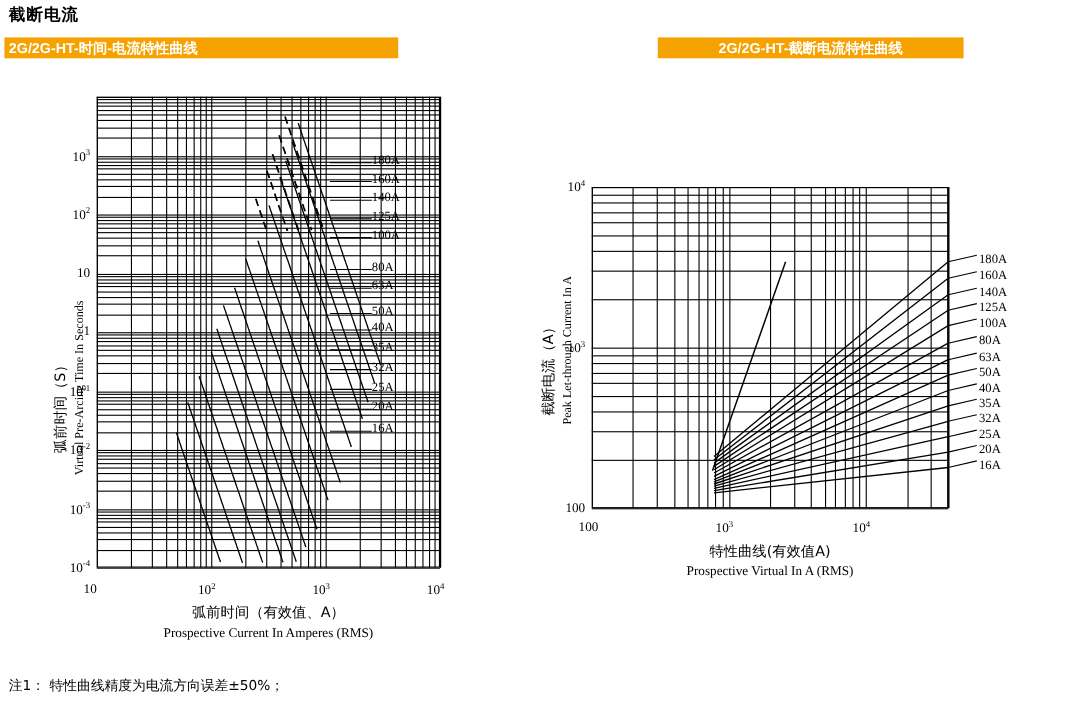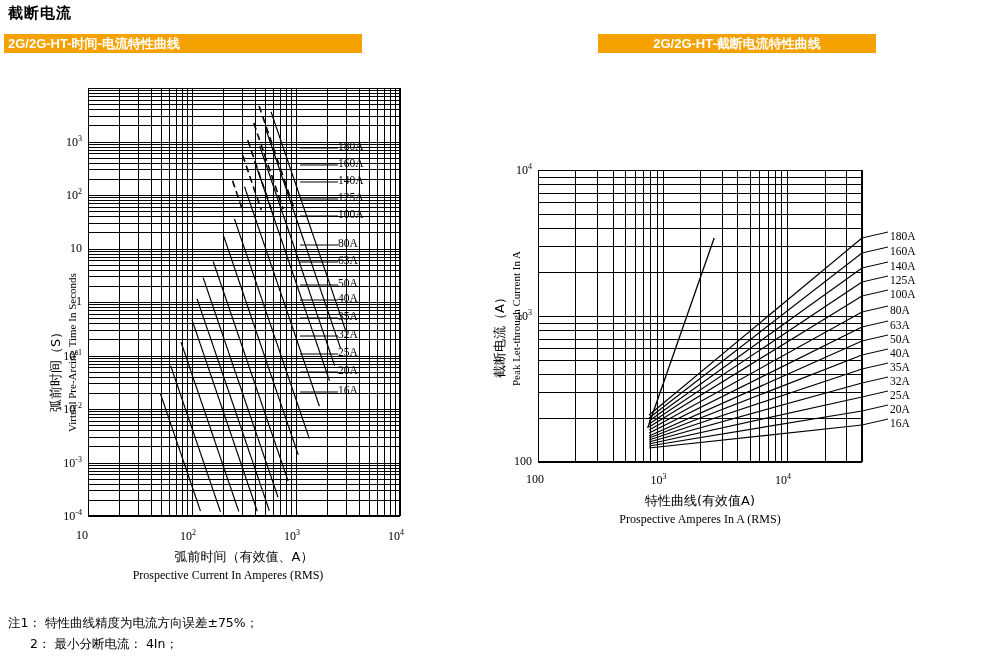--- a/index.html
+++ b/index.html
@@ -156,21 +156,21 @@
     <div class="tick-lbl" style="left: 388px; top: 528px;">10<span class="sup">4</span></div>
     <div class="tick-lbl" style="left: 82px; top: 508px; text-align: right; transform: translateX(-100%);">10<span class="sup">-4</span></div>
     <div class="tick-lbl" style="left: 82px; top: 454.5px; text-align: right; transform: translateX(-100%);">10<span class="sup">-3</span></div>
     <div class="tick-lbl" style="left: 82px; top: 401px; text-align: right; transform: translateX(-100%);">10<span class="sup">-2</span></div>
     <div class="tick-lbl" style="left: 82px; top: 347.5px; text-align: right; transform: translateX(-100%);">10<span class="sup">-1</span></div>
     <div class="tick-lbl" style="left: 82px; top: 294px; text-align: right; transform: translateX(-100%);">1</div>
     <div class="tick-lbl" style="left: 82px; top: 240.5px; text-align: right; transform: translateX(-100%);">10</div>
     <div class="tick-lbl" style="left: 82px; top: 187px; text-align: right; transform: translateX(-100%);">10<span class="sup">2</span></div>
     <div class="tick-lbl" style="left: 82px; top: 133.5px; text-align: right; transform: translateX(-100%);">10<span class="sup">3</span></div>
     <div class="axis-cn" style="left: 244px; top: 548px; transform: translateX(-50%);">弧前时间（有效值、A）</div>
-    <div class="axis-en" style="left: 228px; top: 568px; transform: translateX(-50%); font-family: Liberation Serif, serif;">Prospective Current In Amperes (RMS)</div>
+    <div class="axis-en" style="left: 244px; top: 568px; transform: translateX(-50%); font-family: Liberation Serif, serif;">Prospective Current In Amperes (RMS)</div>
     <div class="ylab" style="left: 46px; top: 412px;"><span class="cn">弧前时间（S）</span></div>
     <div class="ylab" style="left: 62px; top: 432px;"><span class="en">Virtual Pre-Arcing Time In Seconds</span></div>
     <svg width="984" height="658">
       <path d="M160.3,393.3 L160.9,394.9 L161.4,396.5 L161.9,398.0 L162.5,399.6 L163.0,401.2 L163.5,402.7 L164.1,404.3 L164.6,405.9 L165.1,407.5 L165.7,409.0 L166.2,410.6 L166.7,412.2 L167.3,413.7 L167.8,415.3 L168.4,416.9 L168.9,418.4 L169.4,420.0 L170.0,421.6 L170.5,423.1 L171.0,424.7 L171.6,426.3 L172.1,427.8 L172.6,429.4 L173.2,431.0 L173.7,432.6 L174.2,434.1 L174.8,435.7 L175.3,437.3 L175.8,438.8 L176.4,440.4 L176.9,442.0 L177.4,443.5 L178.0,445.1 L178.5,446.7 L179.1,448.2 L179.6,449.8 L180.1,451.4 L180.7,452.9 L181.2,454.5 L181.7,456.1 L182.3,457.7 L182.8,459.2 L183.3,460.8 L183.9,462.4 L184.4,463.9 L184.9,465.5 L185.5,467.1 L186.0,468.6 L186.5,470.2 L187.1,471.8 L187.6,473.3 L188.1,474.9 L188.7,476.5 L189.2,478.0 L189.8,479.6 L190.3,481.2 L190.8,482.8 L191.4,484.3 L191.9,485.9 L192.4,487.5 L193.0,489.0 L193.5,490.6 L194.0,492.2 L194.6,493.7 L195.1,495.3 L195.6,496.9 L196.2,498.4 L196.7,500.0 L197.2,501.6 L197.8,503.1 L198.3,504.7 L198.8,506.3 L199.4,507.9 L199.9,509.4 L200.5,511.0" fill="none" stroke="#000" stroke-width="1.2"></path>
       <path d="M170.7,365.8 L171.2,367.4 L171.8,368.9 L172.3,370.5 L172.8,372.1 L173.4,373.6 L173.9,375.2 L174.4,376.8 L175.0,378.3 L175.5,379.9 L176.0,381.5 L176.6,383.0 L177.1,384.6 L177.7,386.2 L178.2,387.8 L178.7,389.3 L179.3,390.9 L179.8,392.5 L180.3,394.0 L180.9,395.6 L181.4,397.2 L181.9,398.7 L182.5,400.3 L183.0,401.9 L183.5,403.4 L184.1,405.0 L184.6,406.6 L185.1,408.1 L185.7,409.7 L186.2,411.3 L186.7,412.9 L187.3,414.4 L187.8,416.0 L188.4,417.6 L188.9,419.1 L189.4,420.7 L190.0,422.3 L190.5,423.8 L191.0,425.4 L191.6,427.0 L192.1,428.5 L192.6,430.1 L193.2,431.7 L193.7,433.2 L194.2,434.8 L194.8,436.4 L195.3,437.9 L195.8,439.5 L196.4,441.1 L196.9,442.7 L197.4,444.2 L198.0,445.8 L198.5,447.4 L199.1,448.9 L199.6,450.5 L200.1,452.1 L200.7,453.6 L201.2,455.2 L201.7,456.8 L202.3,458.3 L202.8,459.9 L203.3,461.5 L203.9,463.0 L204.4,464.6 L204.9,466.2 L205.5,467.8 L206.0,469.3 L206.5,470.9 L207.1,472.5 L207.6,474.0 L208.1,475.6 L208.7,477.2 L209.2,478.7 L209.8,480.3 L210.3,481.9 L210.8,483.4 L211.4,485.0 L211.9,486.6 L212.4,488.1 L213.0,489.7 L213.5,491.3 L214.0,492.9 L214.6,494.4 L215.1,496.0 L215.6,497.6 L216.2,499.1 L216.7,500.7 L217.2,502.3 L217.8,503.8 L218.3,505.4 L218.8,507.0 L219.4,508.5 L219.9,510.1 L220.5,511.7" fill="none" stroke="#000" stroke-width="1.2"></path>
       <path d="M181.0,342.1 L181.5,343.6 L182.1,345.2 L182.6,346.8 L183.1,348.3 L183.7,349.9 L184.2,351.5 L184.8,353.0 L185.3,354.6 L185.8,356.2 L186.4,357.7 L186.9,359.3 L187.4,360.9 L188.0,362.4 L188.5,364.0 L189.0,365.6 L189.6,367.2 L190.1,368.7 L190.6,370.3 L191.2,371.9 L191.7,373.4 L192.2,375.0 L192.8,376.6 L193.3,378.1 L193.8,379.7 L194.4,381.3 L194.9,382.8 L195.5,384.4 L196.0,386.0 L196.5,387.5 L197.1,389.1 L197.6,390.7 L198.1,392.2 L198.7,393.8 L199.2,395.4 L199.7,397.0 L200.3,398.5 L200.8,400.1 L201.3,401.7 L201.9,403.2 L202.4,404.8 L202.9,406.4 L203.5,407.9 L204.0,409.5 L204.5,411.1 L205.1,412.6 L205.6,414.2 L206.2,415.8 L206.7,417.3 L207.2,418.9 L207.8,420.5 L208.3,422.1 L208.8,423.6 L209.4,425.2 L209.9,426.8 L210.4,428.3 L211.0,429.9 L211.5,431.5 L212.0,433.0 L212.6,434.6 L213.1,436.2 L213.6,437.7 L214.2,439.3 L214.7,440.9 L215.2,442.4 L215.8,444.0 L216.3,445.6 L216.9,447.2 L217.4,448.7 L217.9,450.3 L218.5,451.9 L219.0,453.4 L219.5,455.0 L220.1,456.6 L220.6,458.1 L221.1,459.7 L221.7,461.3 L222.2,462.8 L222.7,464.4 L223.3,466.0 L223.8,467.5 L224.3,469.1 L224.9,470.7 L225.4,472.3 L225.9,473.8 L226.5,475.4 L227.0,477.0 L227.6,478.5 L228.1,480.1 L228.6,481.7 L229.2,483.2 L229.7,484.8 L230.2,486.4 L230.8,487.9 L231.3,489.5 L231.8,491.1 L232.4,492.6 L232.9,494.2 L233.4,495.8 L234.0,497.3 L234.5,498.9 L235.0,500.5 L235.6,502.1 L236.1,503.6 L236.6,505.2 L237.2,506.8 L237.7,508.3 L238.3,509.9 L238.8,511.5" fill="none" stroke="#000" stroke-width="1.2"></path>
       <path d="M192.0,319.9 L192.5,321.4 L193.1,323.0 L193.6,324.6 L194.1,326.1 L194.7,327.7 L195.2,329.3 L195.7,330.8 L196.3,332.4 L196.8,334.0 L197.3,335.5 L197.9,337.1 L198.4,338.7 L199.0,340.2 L199.5,341.8 L200.0,343.4 L200.6,344.9 L201.1,346.5 L201.6,348.1 L202.2,349.7 L202.7,351.2 L203.2,352.8 L203.8,354.4 L204.3,355.9 L204.8,357.5 L205.4,359.1 L205.9,360.6 L206.4,362.2 L207.0,363.8 L207.5,365.3 L208.0,366.9 L208.6,368.5 L209.1,370.0 L209.7,371.6 L210.2,373.2 L210.7,374.8 L211.3,376.3 L211.8,377.9 L212.3,379.5 L212.9,381.0 L213.4,382.6 L213.9,384.2 L214.5,385.7 L215.0,387.3 L215.5,388.9 L216.1,390.4 L216.6,392.0 L217.1,393.6 L217.7,395.1 L218.2,396.7 L218.7,398.3 L219.3,399.9 L219.8,401.4 L220.4,403.0 L220.9,404.6 L221.4,406.1 L222.0,407.7 L222.5,409.3 L223.0,410.8 L223.6,412.4 L224.1,414.0 L224.6,415.5 L225.2,417.1 L225.7,418.7 L226.2,420.2 L226.8,421.8 L227.3,423.4 L227.8,425.0 L228.4,426.5 L228.9,428.1 L229.4,429.7 L230.0,431.2 L230.5,432.8 L231.1,434.4 L231.6,435.9 L232.1,437.5 L232.7,439.1 L233.2,440.6 L233.7,442.2 L234.3,443.8 L234.8,445.3 L235.3,446.9 L235.9,448.5 L236.4,450.1 L236.9,451.6 L237.5,453.2 L238.0,454.8 L238.5,456.3 L239.1,457.9 L239.6,459.5 L240.1,461.0 L240.7,462.6 L241.2,464.2 L241.8,465.7 L242.3,467.3 L242.8,468.9 L243.4,470.4 L243.9,472.0 L244.4,473.6 L245.0,475.1 L245.5,476.7 L246.0,478.3 L246.6,479.9 L247.1,481.4 L247.6,483.0 L248.2,484.6 L248.7,486.1 L249.2,487.7 L249.8,489.3 L250.3,490.8 L250.8,492.4 L251.4,494.0 L251.9,495.5 L252.5,497.1 L253.0,498.7 L253.5,500.2 L254.1,501.8 L254.6,503.4 L255.1,505.0 L255.7,506.5 L256.2,508.1 L256.7,509.7 L257.3,511.2" fill="none" stroke="#000" stroke-width="1.2"></path>
       <path d="M197.1,298.9 L197.7,300.5 L198.2,302.1 L198.7,303.6 L199.3,305.2 L199.8,306.8 L200.3,308.3 L200.9,309.9 L201.4,311.5 L201.9,313.0 L202.5,314.6 L203.0,316.2 L203.5,317.7 L204.1,319.3 L204.6,320.9 L205.1,322.5 L205.7,324.0 L206.2,325.6 L206.7,327.2 L207.3,328.7 L207.8,330.3 L208.4,331.9 L208.9,333.4 L209.4,335.0 L210.0,336.6 L210.5,338.1 L211.0,339.7 L211.6,341.3 L212.1,342.8 L212.6,344.4 L213.2,346.0 L213.7,347.6 L214.2,349.1 L214.8,350.7 L215.3,352.3 L215.8,353.8 L216.4,355.4 L216.9,357.0 L217.4,358.5 L218.0,360.1 L218.5,361.7 L219.1,363.2 L219.6,364.8 L220.1,366.4 L220.7,367.9 L221.2,369.5 L221.7,371.1 L222.3,372.6 L222.8,374.2 L223.3,375.8 L223.9,377.4 L224.4,378.9 L224.9,380.5 L225.5,382.1 L226.0,383.6 L226.5,385.2 L227.1,386.8 L227.6,388.3 L228.1,389.9 L228.7,391.5 L229.2,393.0 L229.8,394.6 L230.3,396.2 L230.8,397.7 L231.4,399.3 L231.9,400.9 L232.4,402.5 L233.0,404.0 L233.5,405.6 L234.0,407.2 L234.6,408.7 L235.1,410.3 L235.6,411.9 L236.2,413.4 L236.7,415.0 L237.2,416.6 L237.8,418.1 L238.3,419.7 L238.8,421.3 L239.4,422.8 L239.9,424.4 L240.5,426.0 L241.0,427.6 L241.5,429.1 L242.1,430.7 L242.6,432.3 L243.1,433.8 L243.7,435.4 L244.2,437.0 L244.7,438.5 L245.3,440.1 L245.8,441.7 L246.3,443.2 L246.9,444.8 L247.4,446.4 L247.9,447.9 L248.5,449.5 L249.0,451.1 L249.5,452.7 L250.1,454.2 L250.6,455.8 L251.2,457.4 L251.7,458.9 L252.2,460.5 L252.8,462.1 L253.3,463.6 L253.8,465.2 L254.4,466.8 L254.9,468.3 L255.4,469.9 L256.0,471.5 L256.5,473.0 L257.0,474.6 L257.6,476.2 L258.1,477.7 L258.6,479.3 L259.2,480.9 L259.7,482.5 L260.2,484.0 L260.8,485.6 L261.3,487.2 L261.9,488.7 L262.4,490.3 L262.9,491.9 L263.5,493.4 L264.0,495.0 L264.5,496.6 L265.1,498.1 L265.6,499.7 L266.1,501.3 L266.7,502.8 L267.2,504.4 L267.7,506.0 L268.3,507.6 L268.8,509.1 L269.3,510.7" fill="none" stroke="#000" stroke-width="1.2"></path>
       <path d="M203.1,277.6 L203.7,279.2 L204.2,280.8 L204.8,282.3 L205.3,283.9 L205.8,285.5 L206.4,287.0 L206.9,288.6 L207.4,290.2 L208.0,291.7 L208.5,293.3 L209.0,294.9 L209.6,296.5 L210.1,298.0 L210.6,299.6 L211.2,301.2 L211.7,302.7 L212.2,304.3 L212.8,305.9 L213.3,307.4 L213.8,309.0 L214.4,310.6 L214.9,312.1 L215.5,313.7 L216.0,315.3 L216.5,316.8 L217.1,318.4 L217.6,320.0 L218.1,321.6 L218.7,323.1 L219.2,324.7 L219.7,326.3 L220.3,327.8 L220.8,329.4 L221.3,331.0 L221.9,332.5 L222.4,334.1 L222.9,335.7 L223.5,337.2 L224.0,338.8 L224.5,340.4 L225.1,341.9 L225.6,343.5 L226.2,345.1 L226.7,346.7 L227.2,348.2 L227.8,349.8 L228.3,351.4 L228.8,352.9 L229.4,354.5 L229.9,356.1 L230.4,357.6 L231.0,359.2 L231.5,360.8 L232.0,362.3 L232.6,363.9 L233.1,365.5 L233.6,367.0 L234.2,368.6 L234.7,370.2 L235.2,371.8 L235.8,373.3 L236.3,374.9 L236.9,376.5 L237.4,378.0 L237.9,379.6 L238.5,381.2 L239.0,382.7 L239.5,384.3 L240.1,385.9 L240.6,387.4 L241.1,389.0 L241.7,390.6 L242.2,392.1 L242.7,393.7 L243.3,395.3 L243.8,396.9 L244.3,398.4 L244.9,400.0 L245.4,401.6 L245.9,403.1 L246.5,404.7 L247.0,406.3 L247.6,407.8 L248.1,409.4 L248.6,411.0 L249.2,412.5 L249.7,414.1 L250.2,415.7 L250.8,417.2 L251.3,418.8 L251.8,420.4 L252.4,421.9 L252.9,423.5 L253.4,425.1 L254.0,426.7 L254.5,428.2 L255.0,429.8 L255.6,431.4 L256.1,432.9 L256.6,434.5 L257.2,436.1 L257.7,437.6 L258.3,439.2 L258.8,440.8 L259.3,442.3 L259.9,443.9 L260.4,445.5 L260.9,447.0 L261.5,448.6 L262.0,450.2 L262.5,451.8 L263.1,453.3 L263.6,454.9 L264.1,456.5 L264.7,458.0 L265.2,459.6 L265.7,461.2 L266.3,462.7 L266.8,464.3 L267.3,465.9 L267.9,467.4 L268.4,469.0 L269.0,470.6 L269.5,472.1 L270.0,473.7 L270.6,475.3 L271.1,476.9 L271.6,478.4 L272.2,480.0 L272.7,481.6 L273.2,483.1 L273.8,484.7 L274.3,486.3 L274.8,487.8 L275.4,489.4 L275.9,491.0 L276.4,492.5 L277.0,494.1 L277.5,495.7 L278.0,497.2" fill="none" stroke="#000" stroke-width="1.2"></path>
       <path d="M213.2,261.5 L213.8,263.1 L214.3,264.7 L214.8,266.2 L215.4,267.8 L215.9,269.4 L216.4,270.9 L217.0,272.5 L217.5,274.1 L218.0,275.6 L218.6,277.2 L219.1,278.8 L219.6,280.4 L220.2,281.9 L220.7,283.5 L221.3,285.1 L221.8,286.6 L222.3,288.2 L222.9,289.8 L223.4,291.3 L223.9,292.9 L224.5,294.5 L225.0,296.0 L225.5,297.6 L226.1,299.2 L226.6,300.7 L227.1,302.3 L227.7,303.9 L228.2,305.4 L228.7,307.0 L229.3,308.6 L229.8,310.2 L230.3,311.7 L230.9,313.3 L231.4,314.9 L232.0,316.4 L232.5,318.0 L233.0,319.6 L233.6,321.1 L234.1,322.7 L234.6,324.3 L235.2,325.8 L235.7,327.4 L236.2,329.0 L236.8,330.5 L237.3,332.1 L237.8,333.7 L238.4,335.3 L238.9,336.8 L239.4,338.4 L240.0,340.0 L240.5,341.5 L241.0,343.1 L241.6,344.7 L242.1,346.2 L242.7,347.8 L243.2,349.4 L243.7,350.9 L244.3,352.5 L244.8,354.1 L245.3,355.6 L245.9,357.2 L246.4,358.8 L246.9,360.4 L247.5,361.9 L248.0,363.5 L248.5,365.1 L249.1,366.6 L249.6,368.2 L250.1,369.8 L250.7,371.3 L251.2,372.9 L251.7,374.5 L252.3,376.0 L252.8,377.6 L253.4,379.2 L253.9,380.7 L254.4,382.3 L255.0,383.9 L255.5,385.5 L256.0,387.0 L256.6,388.6 L257.1,390.2 L257.6,391.7 L258.2,393.3 L258.7,394.9 L259.2,396.4 L259.8,398.0 L260.3,399.6 L260.8,401.1 L261.4,402.7 L261.9,404.3 L262.4,405.8 L263.0,407.4 L263.5,409.0 L264.1,410.5 L264.6,412.1 L265.1,413.7 L265.7,415.3 L266.2,416.8 L266.7,418.4 L267.3,420.0 L267.8,421.5 L268.3,423.1 L268.9,424.7 L269.4,426.2 L269.9,427.8 L270.5,429.4 L271.0,430.9 L271.5,432.5 L272.1,434.1 L272.6,435.6 L273.1,437.2 L273.7,438.8 L274.2,440.4 L274.8,441.9 L275.3,443.5 L275.8,445.1 L276.4,446.6 L276.9,448.2 L277.4,449.8 L278.0,451.3 L278.5,452.9 L279.0,454.5 L279.6,456.0 L280.1,457.6 L280.6,459.2 L281.2,460.7 L281.7,462.3 L282.2,463.9 L282.8,465.5 L283.3,467.0 L283.8,468.6 L284.4,470.2 L284.9,471.7 L285.5,473.3 L286.0,474.9 L286.5,476.4 L287.1,478.0 L287.6,479.6 L288.1,481.1" fill="none" stroke="#000" stroke-width="1.2"></path>
@@ -261,21 +261,21 @@
     <div class="gl hmin" style="left: 538px; top: 184.149px; width: 324px;"></div>
     <div class="gl hmin" style="left: 538px; top: 176.681px; width: 324px;"></div>
     <div class="gl hmaj" style="left: 538px; top: 170px; width: 324px;"></div>
     <div class="tick-lbl" style="left: 526px; top: 472px;">100</div>
     <div class="tick-lbl" style="left: 650.517px; top: 472px;">10<span class="sup">3</span></div>
     <div class="tick-lbl" style="left: 775.033px; top: 472px;">10<span class="sup">4</span></div>
     <div class="tick-lbl" style="left: 532px; top: 454px; text-align: right; transform: translateX(-100%);">100</div>
     <div class="tick-lbl" style="left: 532px; top: 308px; text-align: right; transform: translateX(-100%);">10<span class="sup">3</span></div>
     <div class="tick-lbl" style="left: 532px; top: 162px; text-align: right; transform: translateX(-100%);">10<span class="sup">4</span></div>
     <div class="axis-cn" style="left: 700px; top: 492px; transform: translateX(-50%);">特性曲线(有效值A)</div>
-    <div class="axis-en" style="left: 700px; top: 512px; transform: translateX(-50%);">Prospective Amperes In A (RMS)</div>
+    <div class="axis-en" style="left: 700px; top: 512px; transform: translateX(-50%);">Prospective Virtual In A (RMS)</div>
     <div class="ylab" style="left: 490px; top: 378px;"><span class="cn">截断电流（A）</span></div>
     <div class="ylab" style="left: 506px; top: 386px;"><span class="en">Peak Let-through Current In A</span></div>
     <svg width="984" height="658">
       <line x1="649.0807023031797" y1="415" x2="862" y2="238" stroke="#000" stroke-width="1.2"></line>
       <line x1="862" y1="238" x2="888" y2="232" stroke="#000" stroke-width="1"></line>
       <line x1="649.0807023031797" y1="418" x2="862" y2="253" stroke="#000" stroke-width="1.2"></line>
       <line x1="862" y1="253" x2="888" y2="247" stroke="#000" stroke-width="1"></line>
       <line x1="649.0807023031797" y1="421" x2="862" y2="268" stroke="#000" stroke-width="1.2"></line>
       <line x1="862" y1="268" x2="888" y2="262" stroke="#000" stroke-width="1"></line>
       <line x1="649.0807023031797" y1="424" x2="862" y2="282" stroke="#000" stroke-width="1.2"></line>
@@ -312,15 +312,14 @@
     <div class="curvelbl" style="left: 890px; top: 333px;">50A</div>
     <div class="curvelbl" style="left: 890px; top: 347px;">40A</div>
     <div class="curvelbl" style="left: 890px; top: 361px;">35A</div>
     <div class="curvelbl" style="left: 890px; top: 375px;">32A</div>
     <div class="curvelbl" style="left: 890px; top: 389px;">25A</div>
     <div class="curvelbl" style="left: 890px; top: 403px;">20A</div>
     <div class="curvelbl" style="left: 890px; top: 417px;">16A</div>
   </div>
 
 <div class="notes">
-  <div>注1：  特性曲线精度为电流方向误差±75%；</div>
-  <div class="ind">2：  最小分断电流： 4In；</div>
+  <div>注1：  特性曲线精度为电流方向误差±50%；</div>
 </div>
 
 </body></html>

